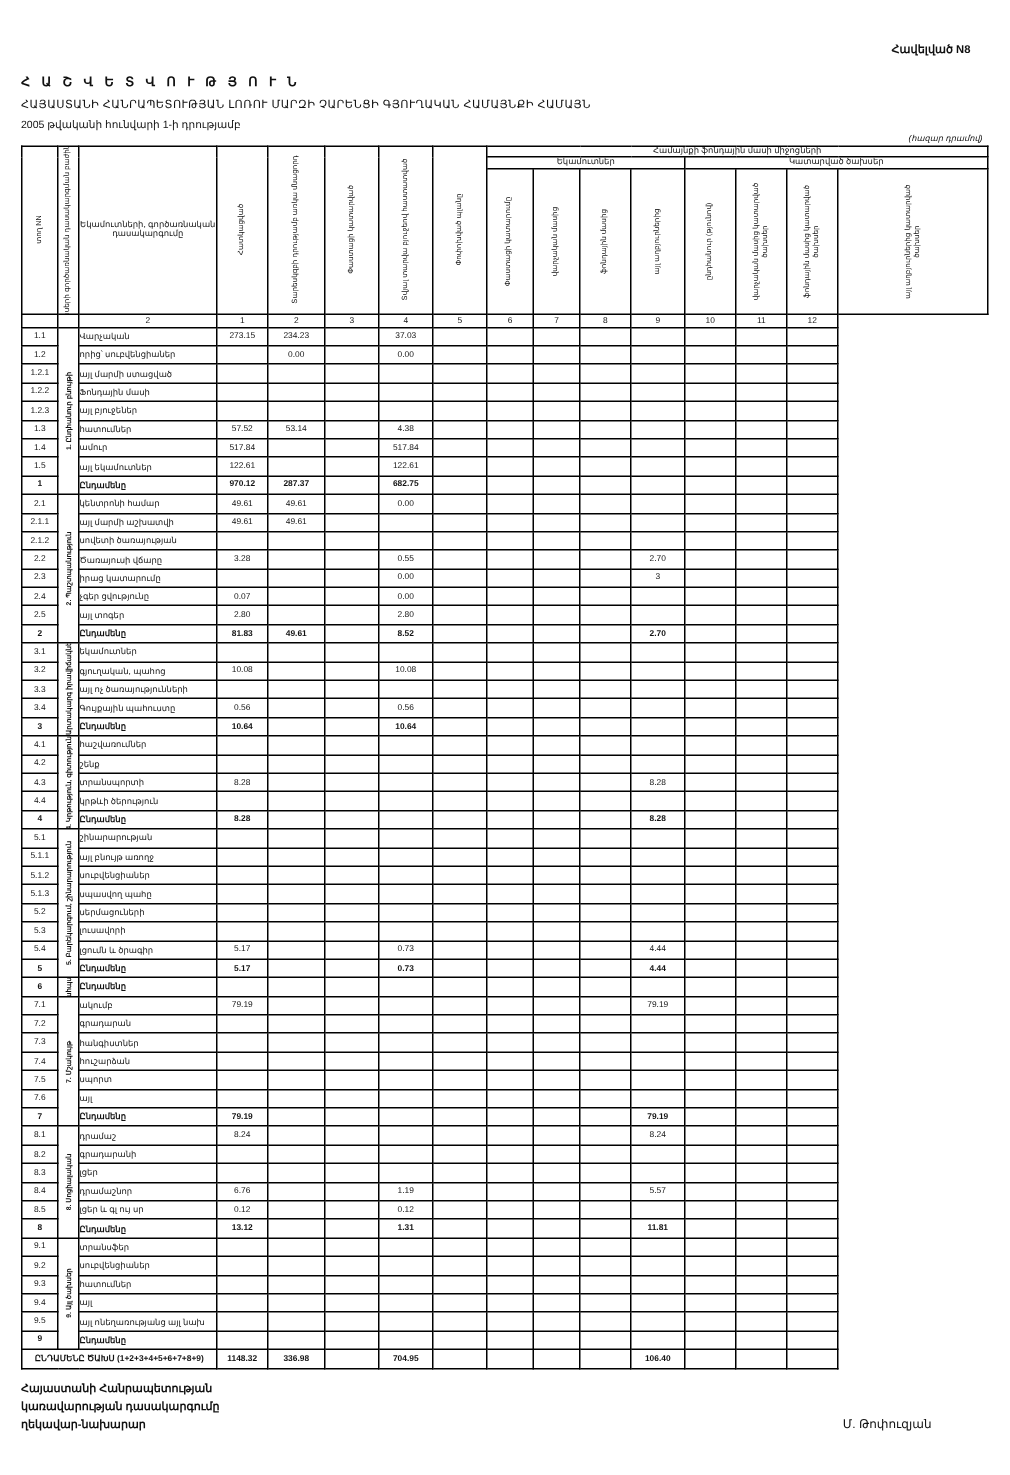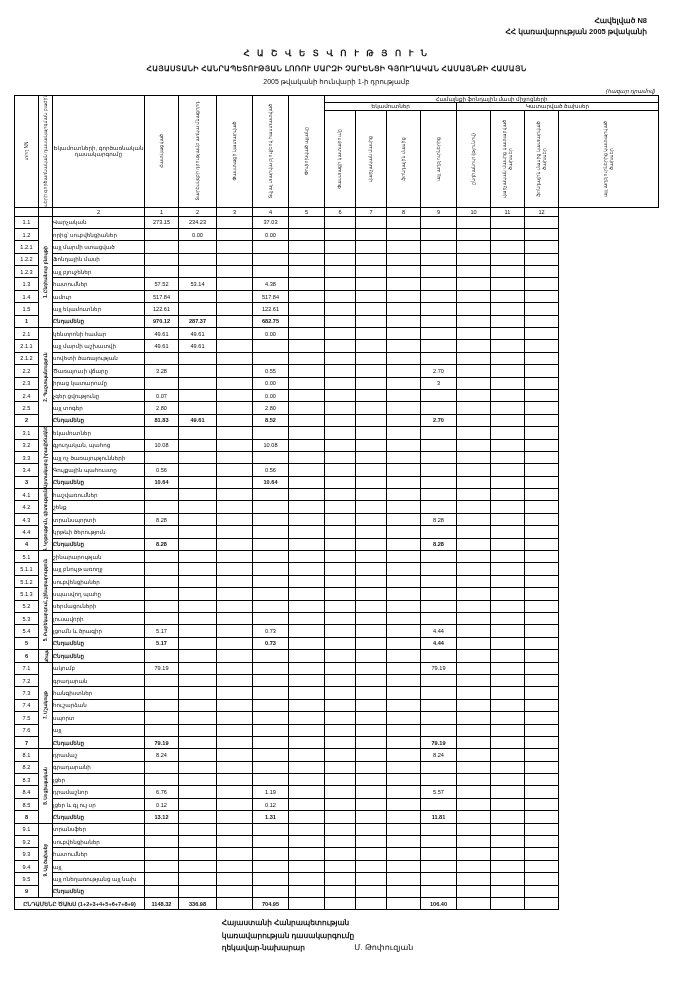--- a/index.html
+++ b/index.html
@@ -13,43 +13,42 @@
     font-family: "Liberation Sans", sans-serif;
     color: #111;
     position: relative;
     overflow: hidden;
   }
   .page {
     position: relative;
     width: 673px;
     height: 983px;
     box-sizing: border-box;
-    padding: 12px 14px;
+    padding: 24px 14px;
   }
   
   .hdr-right {
     text-align: right;
     font-size: 7.5px;
     font-weight: bold;
     line-height: 1.45;
     margin-right: 12px;
     margin-top: 4px;
   }
   .title-block {
-    text-align: center;
     margin-top: 10px;
   }
   .t-main {
     font-size: 8.5px;
     font-weight: bold;
     letter-spacing: 2.6px;
   }
   .t-sub1 {
     font-size: 7.5px;
-    font-weight: bold;
+    font-weight: normal;
     letter-spacing: .3px;
     margin-top: 5px;
     line-height: 1.5;
   }
   .t-sub2 {
     font-size: 7px;
     margin-top: 4px;
   }
   .units {
     text-align: right;
@@ -140,21 +139,21 @@
   .sect.two > span {
     white-space: normal;
     width: 120px;
     text-align: center;
     line-height: 1.1;
   }
   
   .footer {
     margin-top: 7px;
     display: flex;
-    justify-content: center;
+    justify-content: space-between;
     align-items: flex-end;
   }
   .f-left {
     font-size: 7.4px;
     font-weight: bold;
     line-height: 1.65;
   }
   .f-right {
     font-size: 8px;
     font-weight: normal;
@@ -162,21 +161,20 @@
     padding-bottom: 2px;
   }
 </style>
 </head>
 <body>
 
 <div class="page">
 
   <div class="hdr-right">
     <div>Հավելված N8</div>
-    <div>ՀՀ կառավարության 2005 թվականի</div>
   </div>
 
   <div class="title-block">
     <div class="t-main">Հ Ա Շ Վ Ե Տ Վ Ո Ւ Թ Յ Ո Ւ Ն</div>
     <div class="t-sub1">
       <div>ՀԱՅԱՍՏԱՆԻ ՀԱՆՐԱՊԵՏՈՒԹՅԱՆ ԼՈՌՈՒ ՄԱՐԶԻ ՉԱՐԵՆՑԻ ԳՅՈՒՂԱԿԱՆ ՀԱՄԱՅՆՔԻ ՀԱՄԱՅՆ</div>
     </div>
     <div class="t-sub2">2005 թվականի հունվարի 1-ի դրությամբ</div>
   </div>
   <div class="units">(հազար դրամով)</div>

